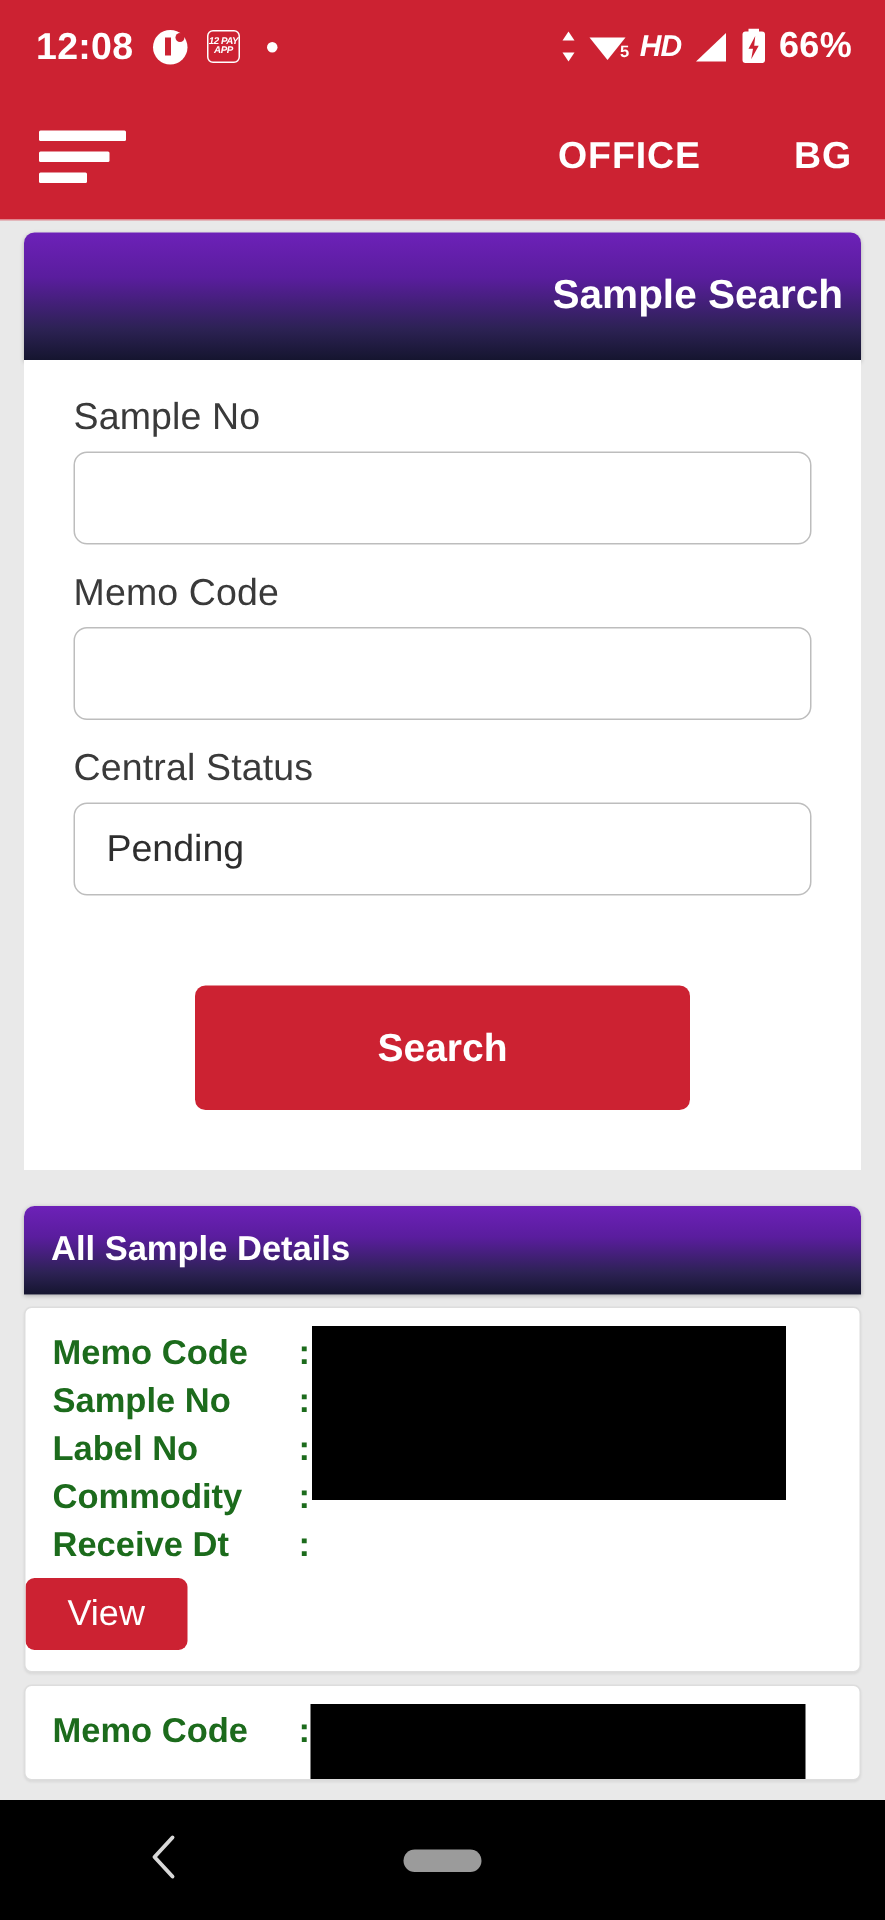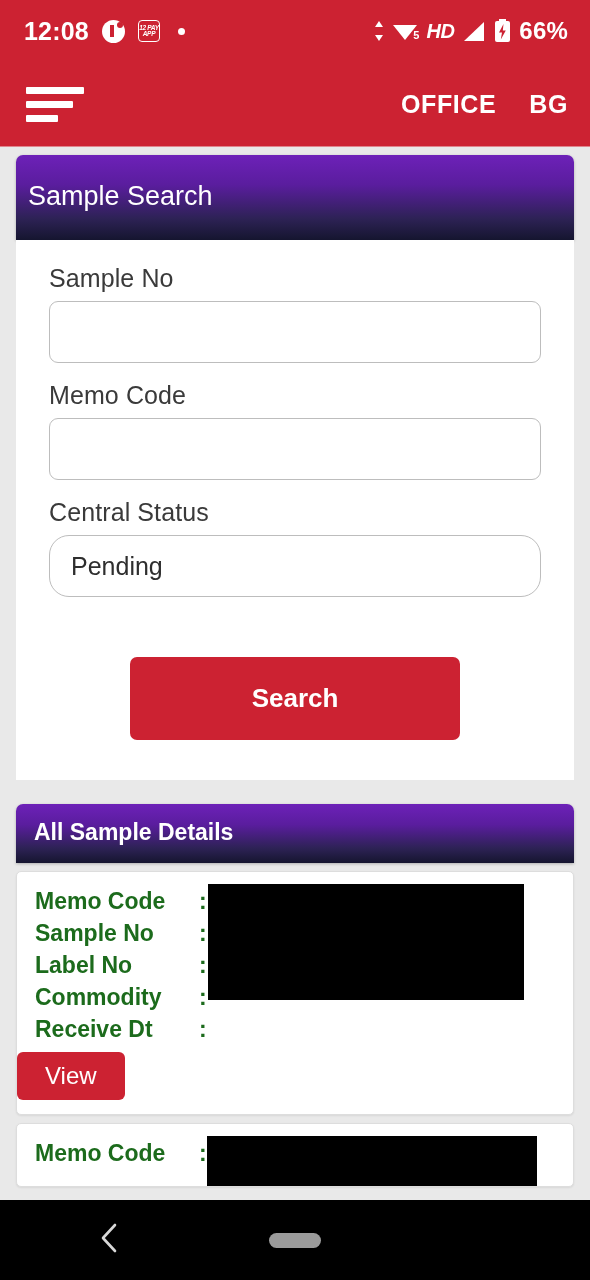--- a/index.html
+++ b/index.html
@@ -134,21 +134,21 @@
   }
   .hamburger i:nth-child(1) { width: 58px; }
   .hamburger i:nth-child(2) { width: 47px; }
   .hamburger i:nth-child(3) { width: 32px; }
   .app-bar-spacer { flex: 1; }
   .app-bar-action {
     color: #ffffff;
     font-size: 25px;
     font-weight: bold;
     letter-spacing: 0.6px;
-    margin-left: 33px;
+    margin-left: 62px;
     cursor: pointer;
   }
 
   
   .content {
     position: absolute;
     top: 147px;
     left: 0;
     right: 0;
     bottom: 80px;
@@ -175,23 +175,23 @@
   }
 
   
   .panel-header {
     background: linear-gradient(to bottom, #6d21b8 0%, #5a1d9e 35%, #2d2255 75%, #15152f 100%);
     color: #ffffff;
     border-radius: 7px 7px 0 0;
     box-shadow: 0 1px 3px rgba(0,0,0,0.25);
   }
   .panel-header.centered {
-    text-align: left;
+    text-align: right;
     font-size: 27px;
-    font-weight: normal;
+    font-weight: bold;
     padding: 26px 12px 28px 12px;
   }
   .panel-header.left {
     text-align: left;
     font-size: 23px;
     font-weight: bold;
     padding: 15px 18px 17px 18px;
   }
 
   
@@ -217,21 +217,21 @@
     padding: 0 21px;
     font-family: "Liberation Sans", sans-serif;
     outline: none;
     margin-bottom: 18px;
   }
   .field-input::placeholder { color: #b5b5b5; }
   .field-select {
     width: 100%;
     height: 62px;
     border: 1px solid #bdbdbd;
-    border-radius: 20px;
+    border-radius: 9px;
     background: #ffffff;
     font-size: 25px;
     color: #2e2e2e;
     padding: 0 21px;
     display: flex;
     align-items: center;
     cursor: pointer;
     margin-bottom: 0;
   }
   .search-btn-wrap {

